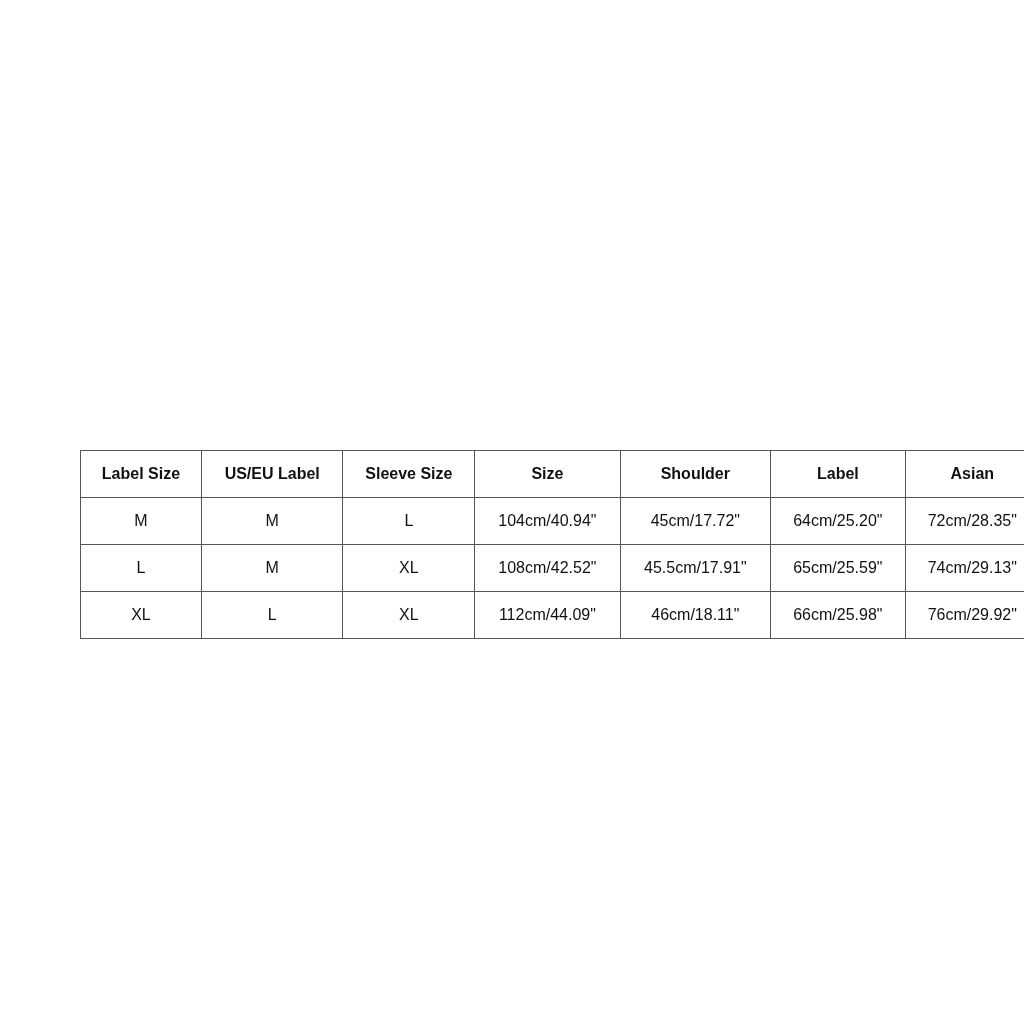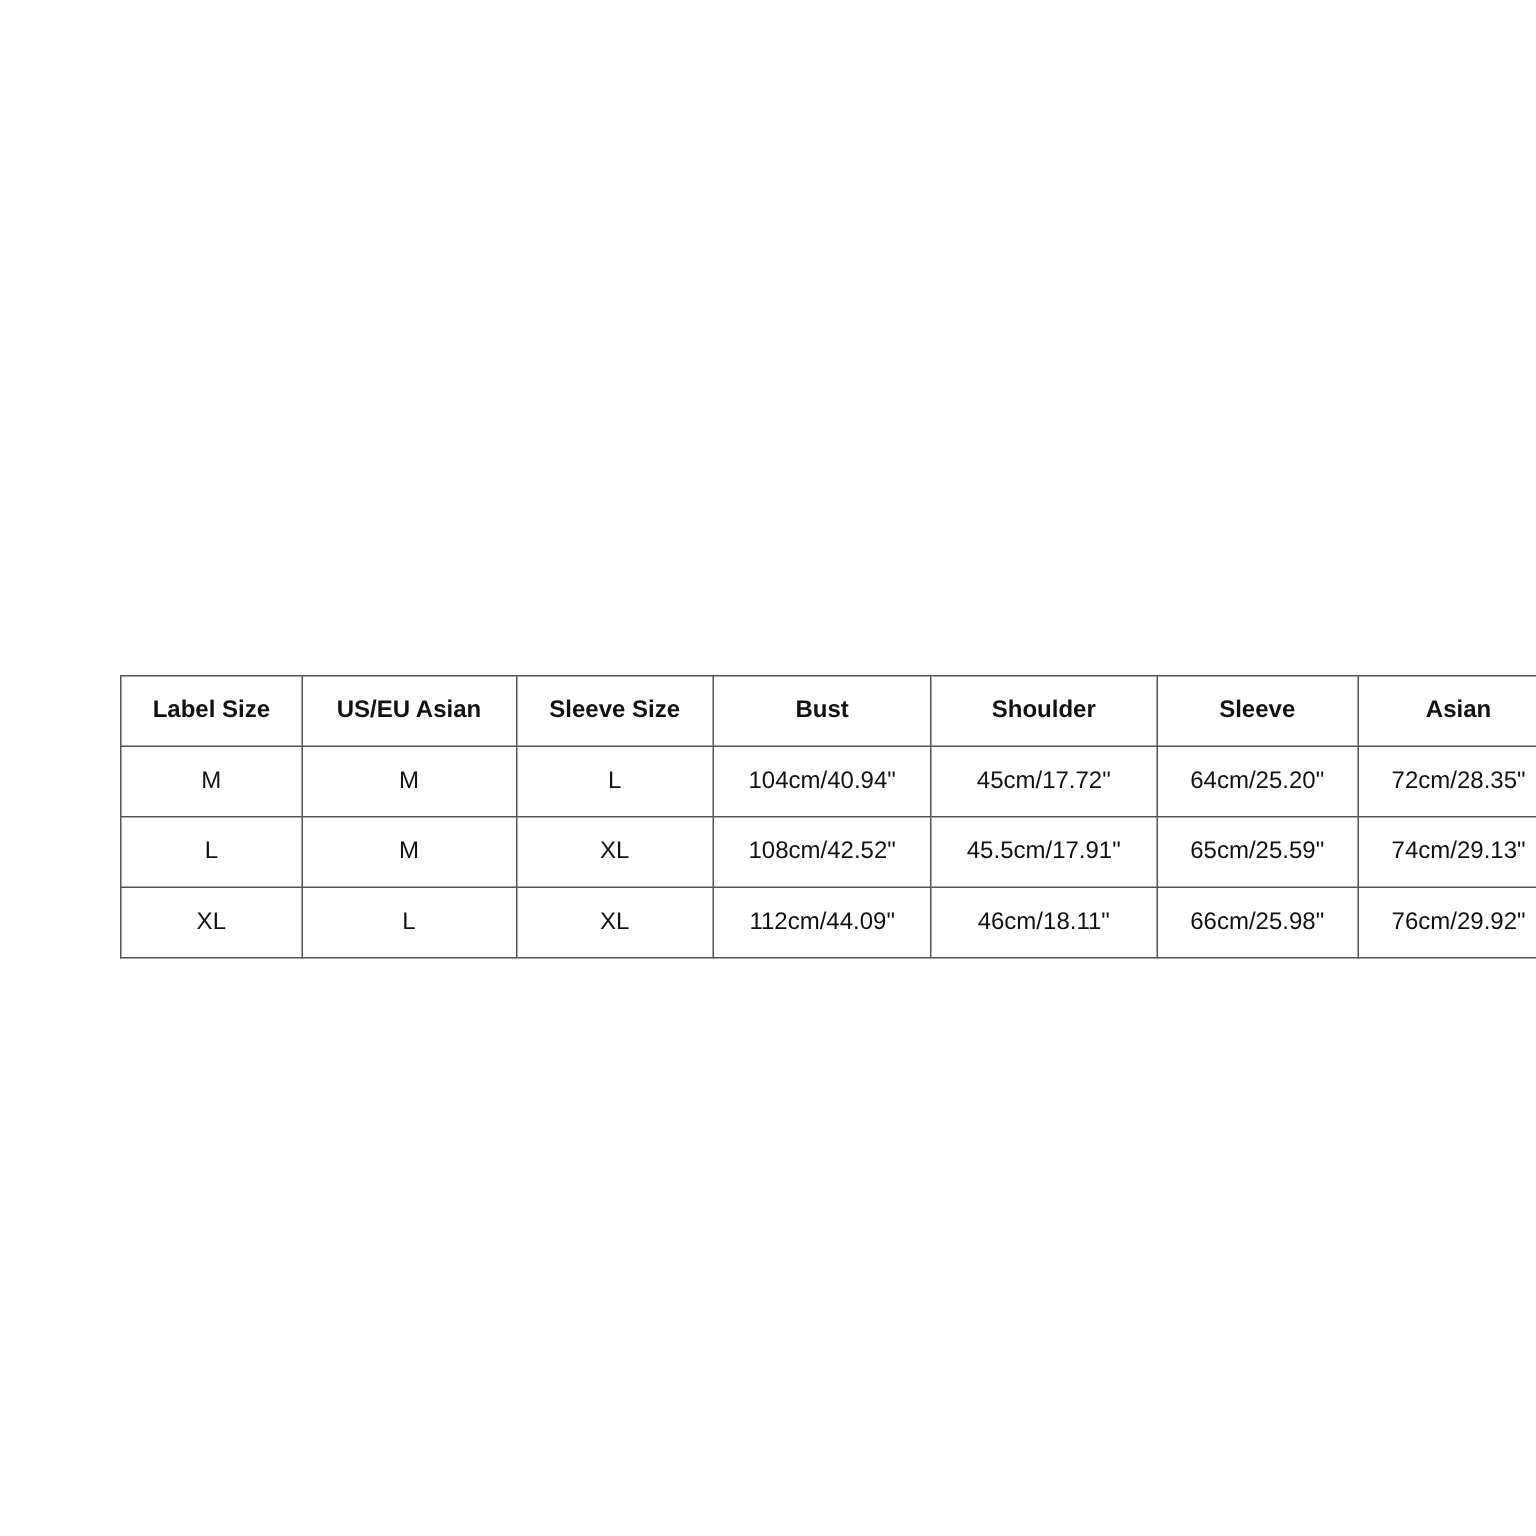--- a/index.html
+++ b/index.html
@@ -50,25 +50,25 @@
     }
   </style>
 </head>
 <body>
 
 <div class="table-wrapper">
   <table>
     <thead>
       <tr>
         <th>Label Size</th>
-        <th>US/EU Asian</th>
+        <th>US/EU Label</th>
         <th>Sleeve Size</th>
-        <th>Bust</th>
+        <th>Size</th>
         <th>Shoulder</th>
-        <th>Sleeve</th>
+        <th>Label</th>
         <th>Asian</th>
       </tr>
     </thead>
     <tbody id="table-body">
     <tr>
           <td>M</td>
           <td>M</td>
           <td>L</td>
           <td>104cm/40.94"</td>
           <td>45cm/17.72"</td>

